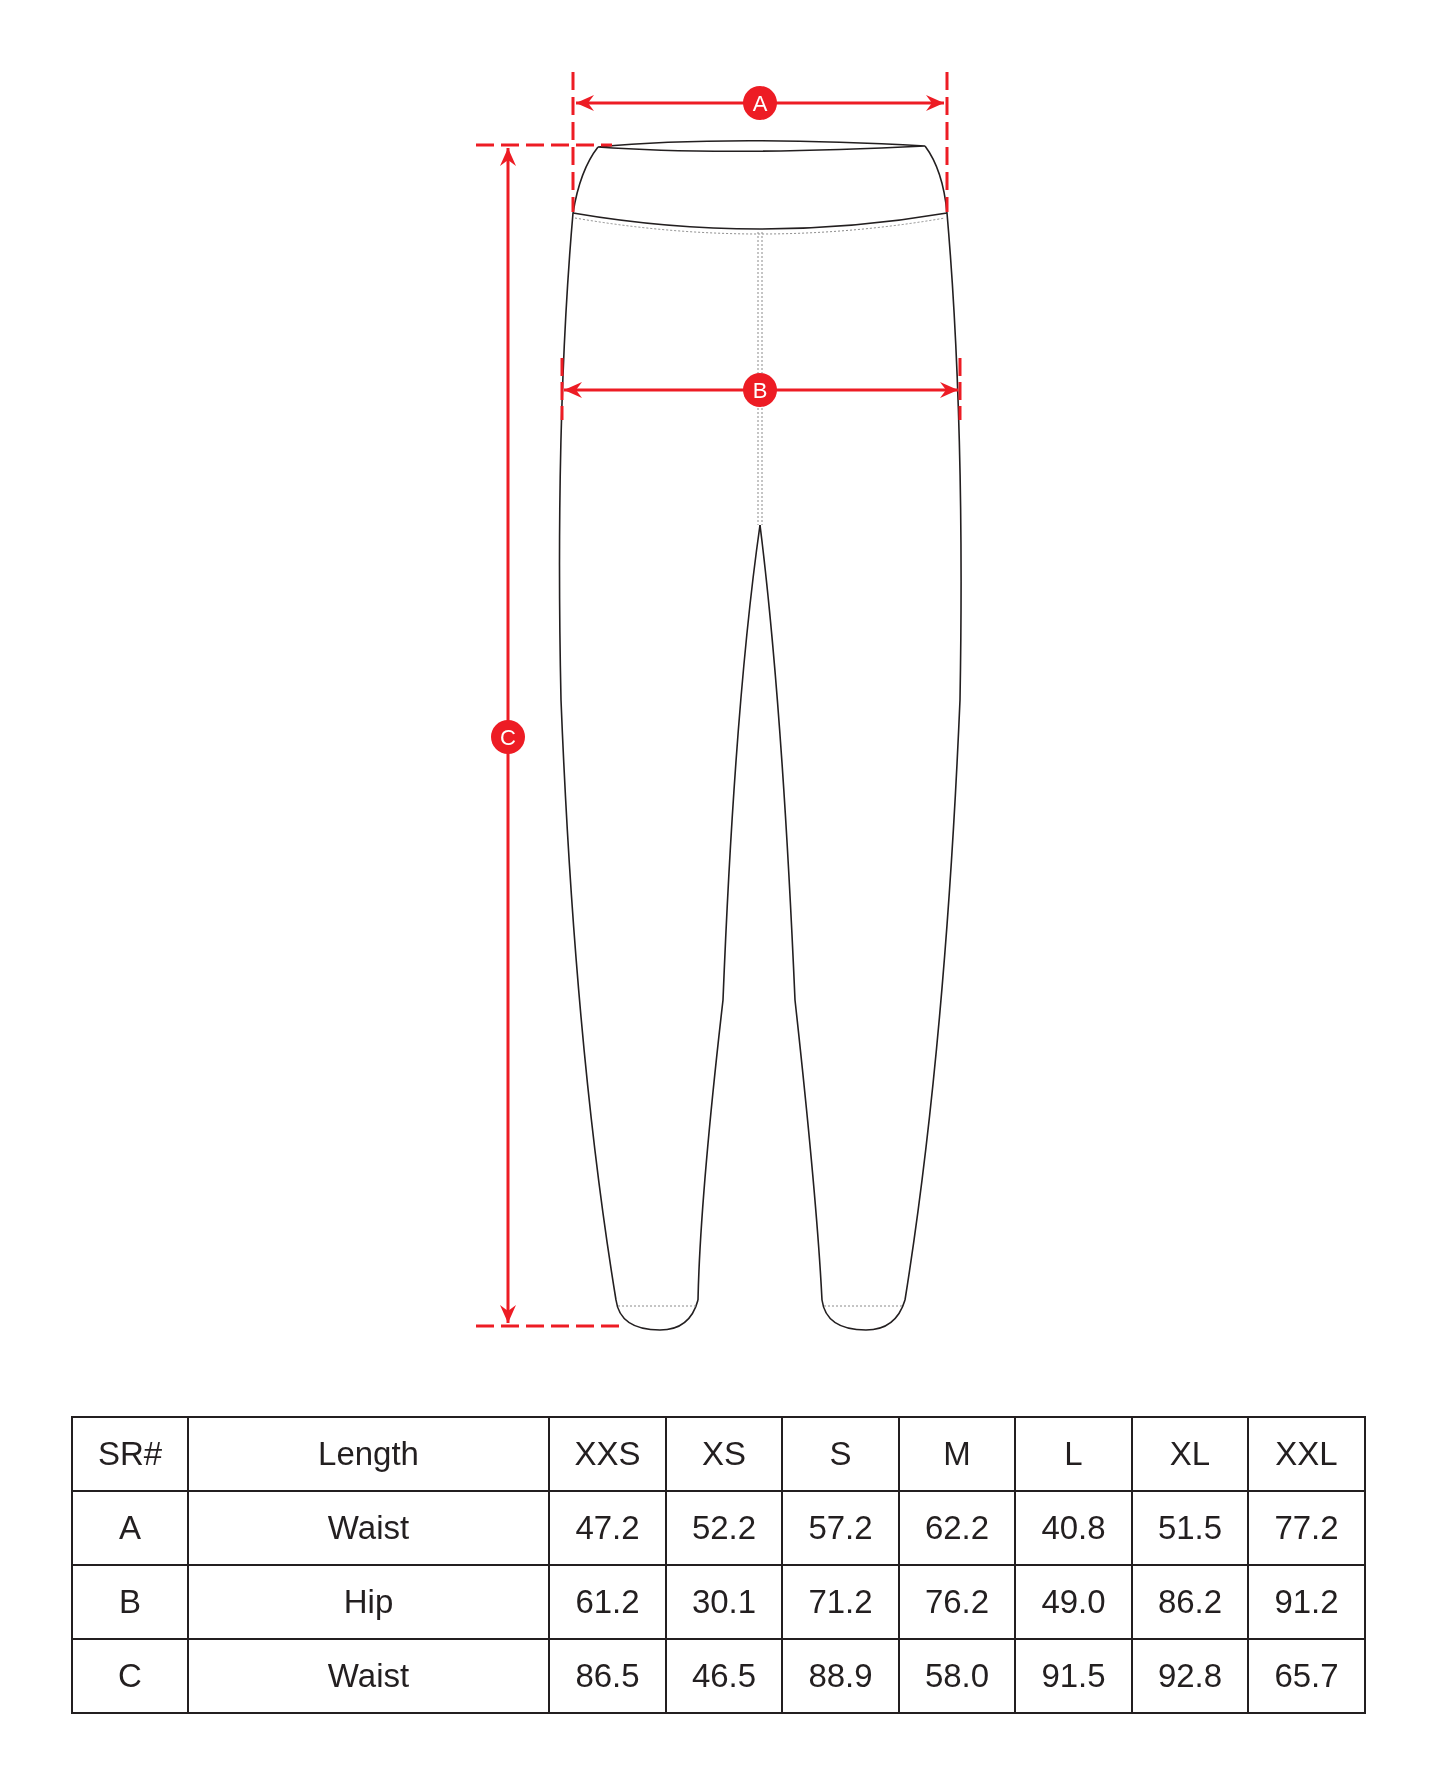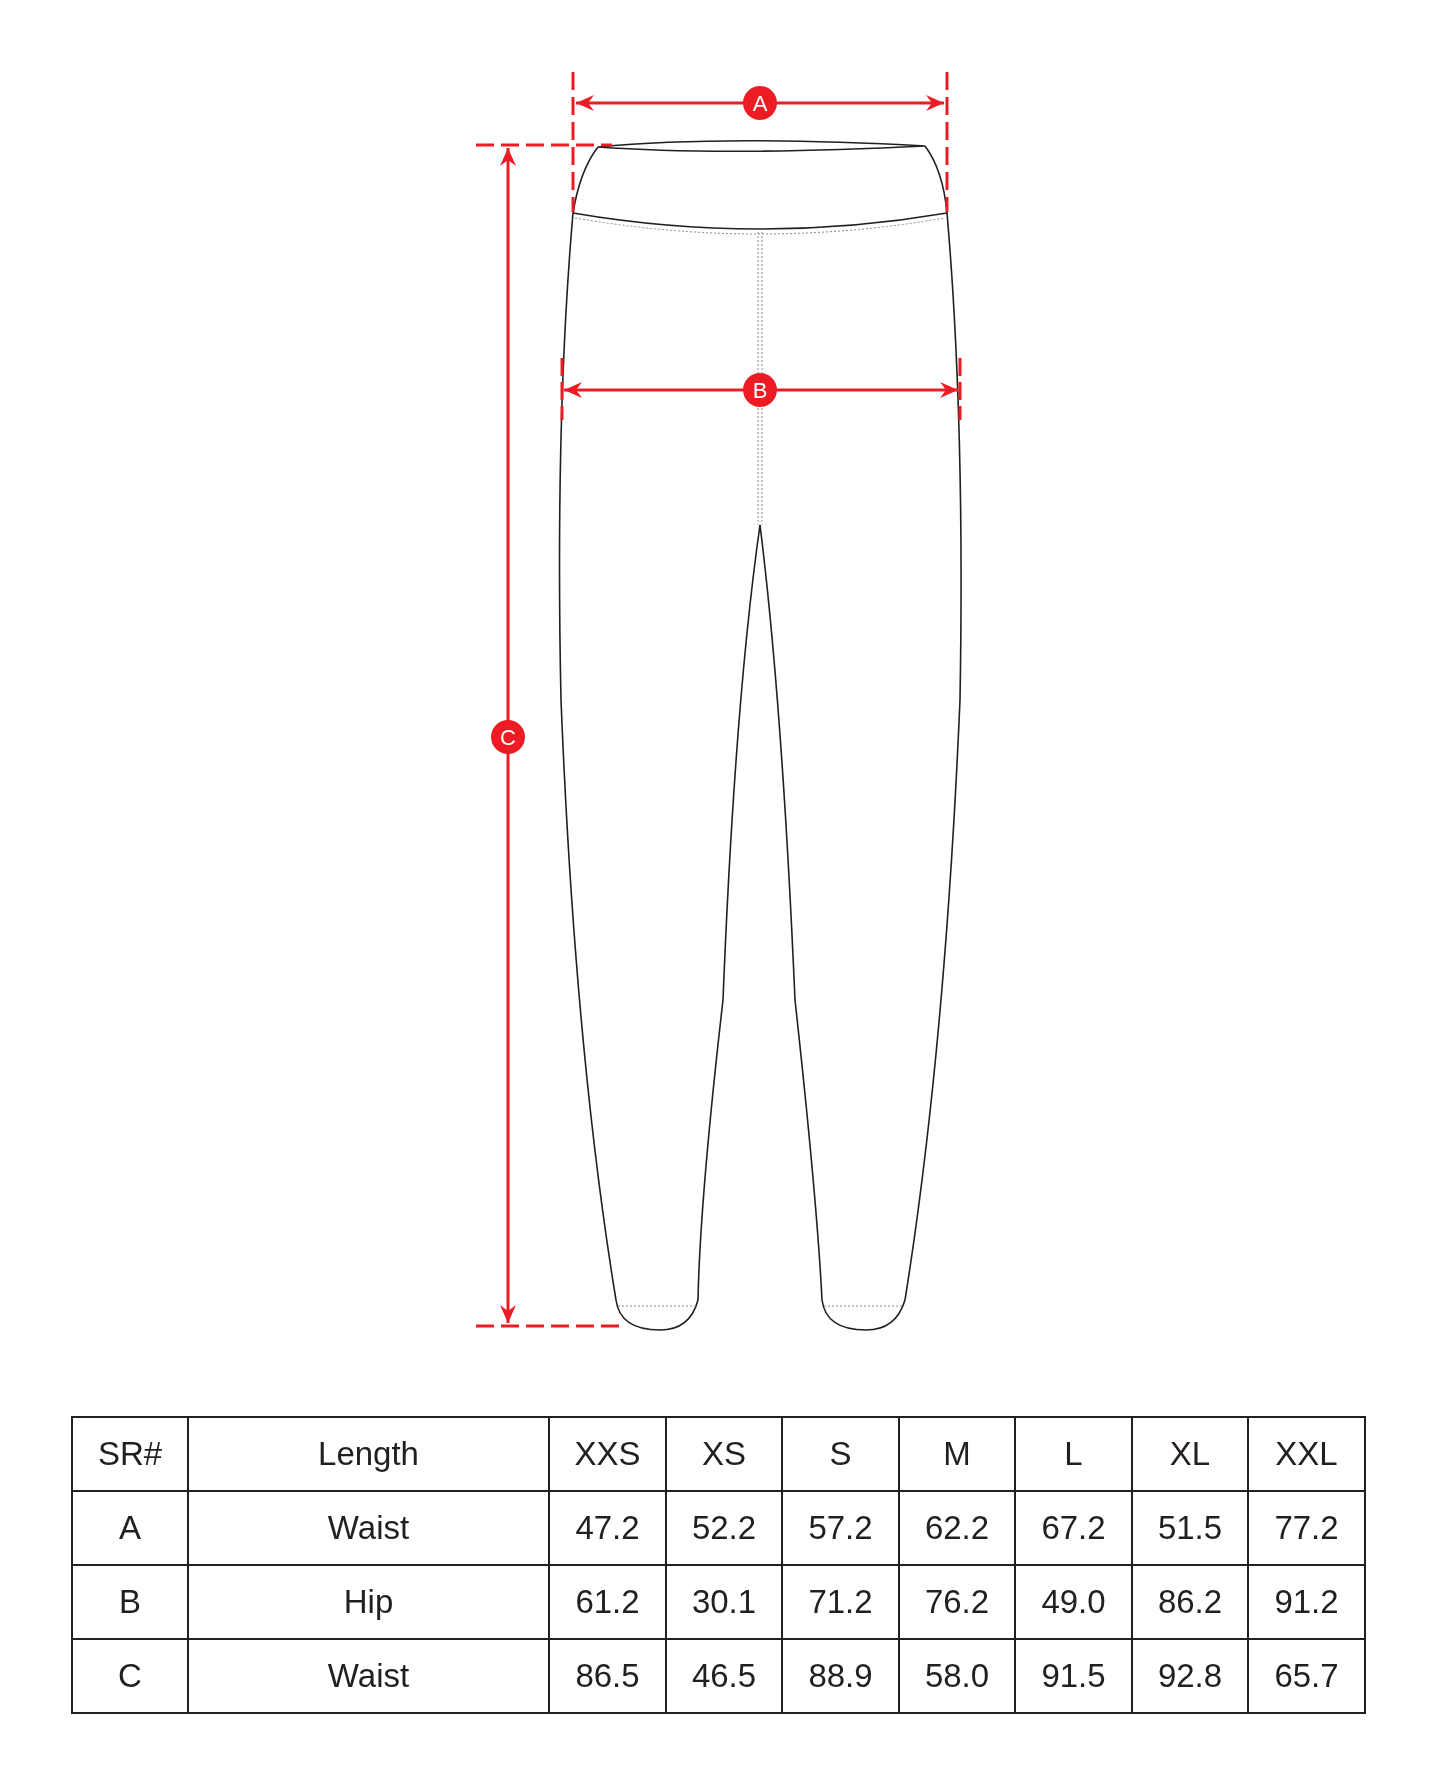--- a/index.html
+++ b/index.html
@@ -105,21 +105,21 @@
     </tr>
   </thead>
   <tbody>
     <tr>
       <td>A</td>
       <td>Waist</td>
       <td>47.2</td>
       <td>52.2</td>
       <td>57.2</td>
       <td>62.2</td>
-      <td>67.2</td>
+      <td>40.8</td>
       <td>51.5</td>
       <td>77.2</td>
     </tr>
     <tr>
       <td>B</td>
       <td>Hip</td>
       <td>61.2</td>
       <td>30.1</td>
       <td>71.2</td>
       <td>76.2</td>

